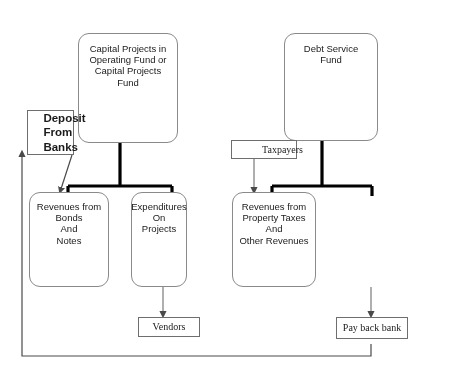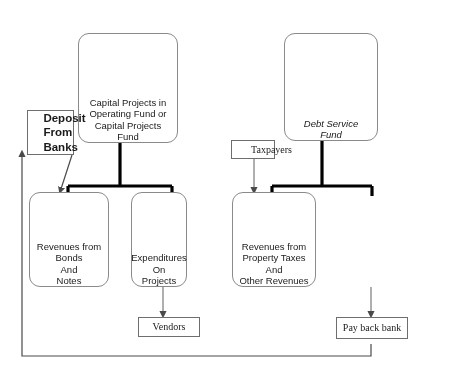--- a/index.html
+++ b/index.html
@@ -23,21 +23,21 @@
     position: absolute;
     left: 0;
     top: 0;
     width: 450px;
     height: 368px;
   }
   .node {
     position: absolute;
     box-sizing: border-box;
     display: flex;
-    align-items: flex-end;
+    align-items: flex-start;
     justify-content: center;
     z-index: 2;
     background: #ffffff;
   }
   .rounded {
     border: 1px solid #8a8a8a;
     border-radius: 11px;
   }
   .rect {
     border: 1px solid #6e6e6e;
@@ -122,32 +122,32 @@
     </g>
   </svg>
 
   <div class="node rounded fund-box" style="left:78px; top:33px; width:100px; height:110px;">
     <div class="label">Capital Projects in
 Operating Fund or
 Capital Projects
 Fund</div>
   </div>
 
-  <div class="node rounded fund-box" style="left:284px; top:33px; width:94px; height:108px;font-style:italic;">
+  <div class="node rounded fund-box" style="left:284px; top:33px; width:94px; height:108px;">
     <div class="label">Debt Service
 Fund</div>
   </div>
 
   <div class="node rect deposit-box" style="left:27px; top:110px; width:47px; height:45px;">
     <div class="label">Deposit
 From
 Banks</div>
   </div>
 
-  <div class="node rect plain-box" style="left:231px; top:140px; width:44px; height:19px;padding-left:37px;">
+  <div class="node rect plain-box" style="left:231px; top:140px; width:66px; height:19px;padding-left:37px;">
     <div class="label">Taxpayers</div>
   </div>
 
   <div class="node rounded child-box" style="left:29px; top:192px; width:80px; height:95px;">
     <div class="label">Revenues from
 Bonds
 And
 Notes</div>
   </div>
 

